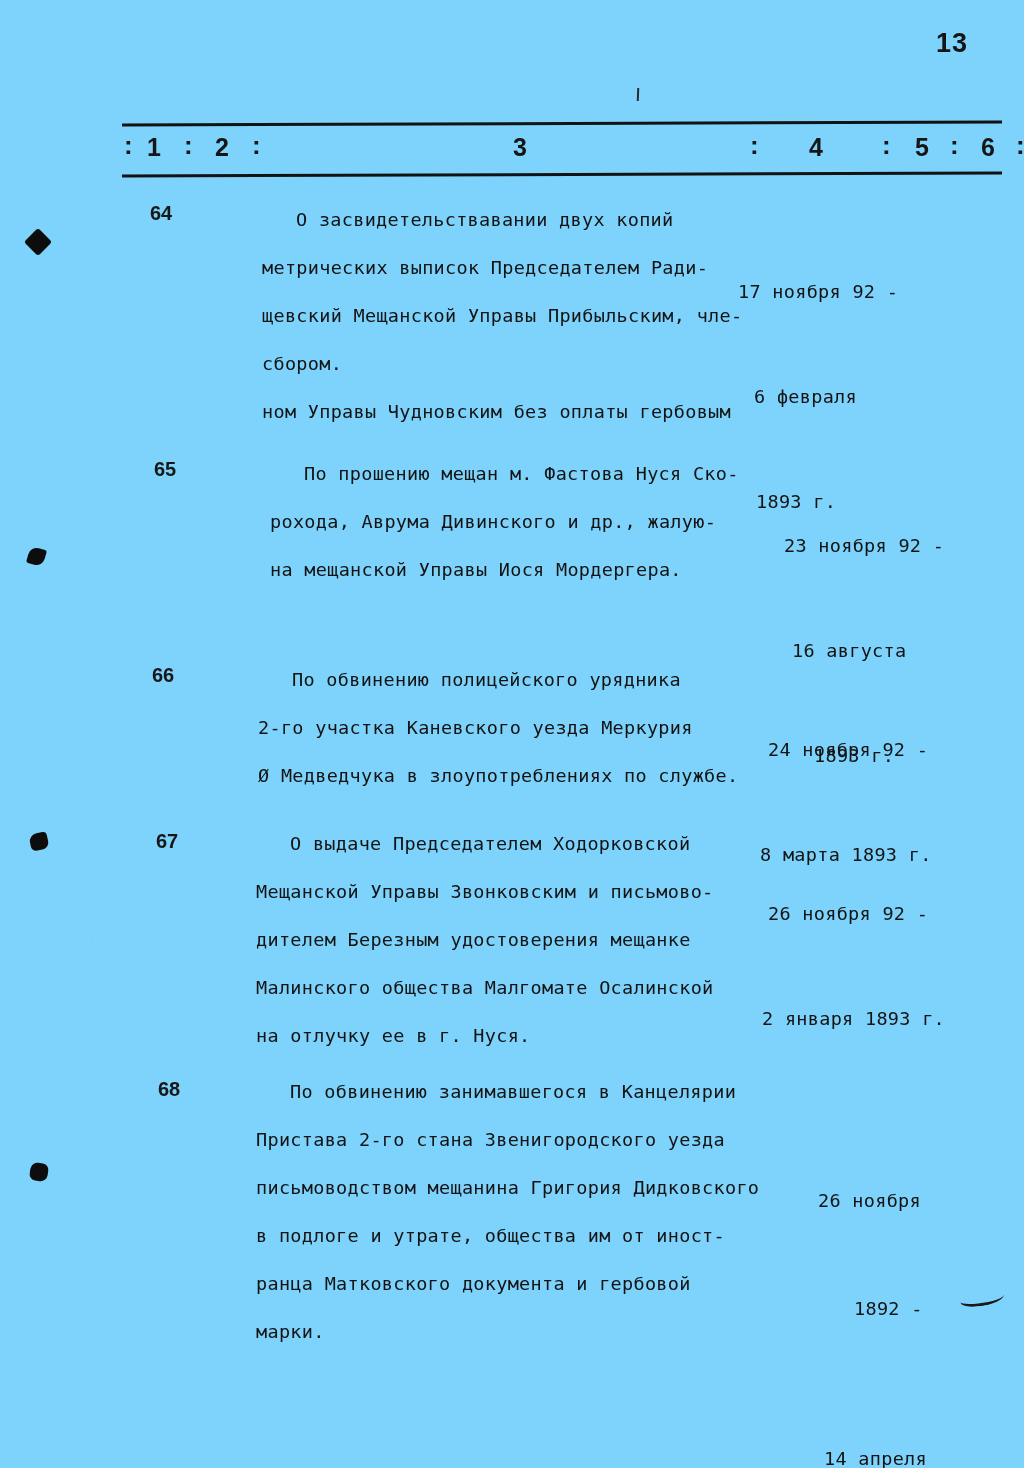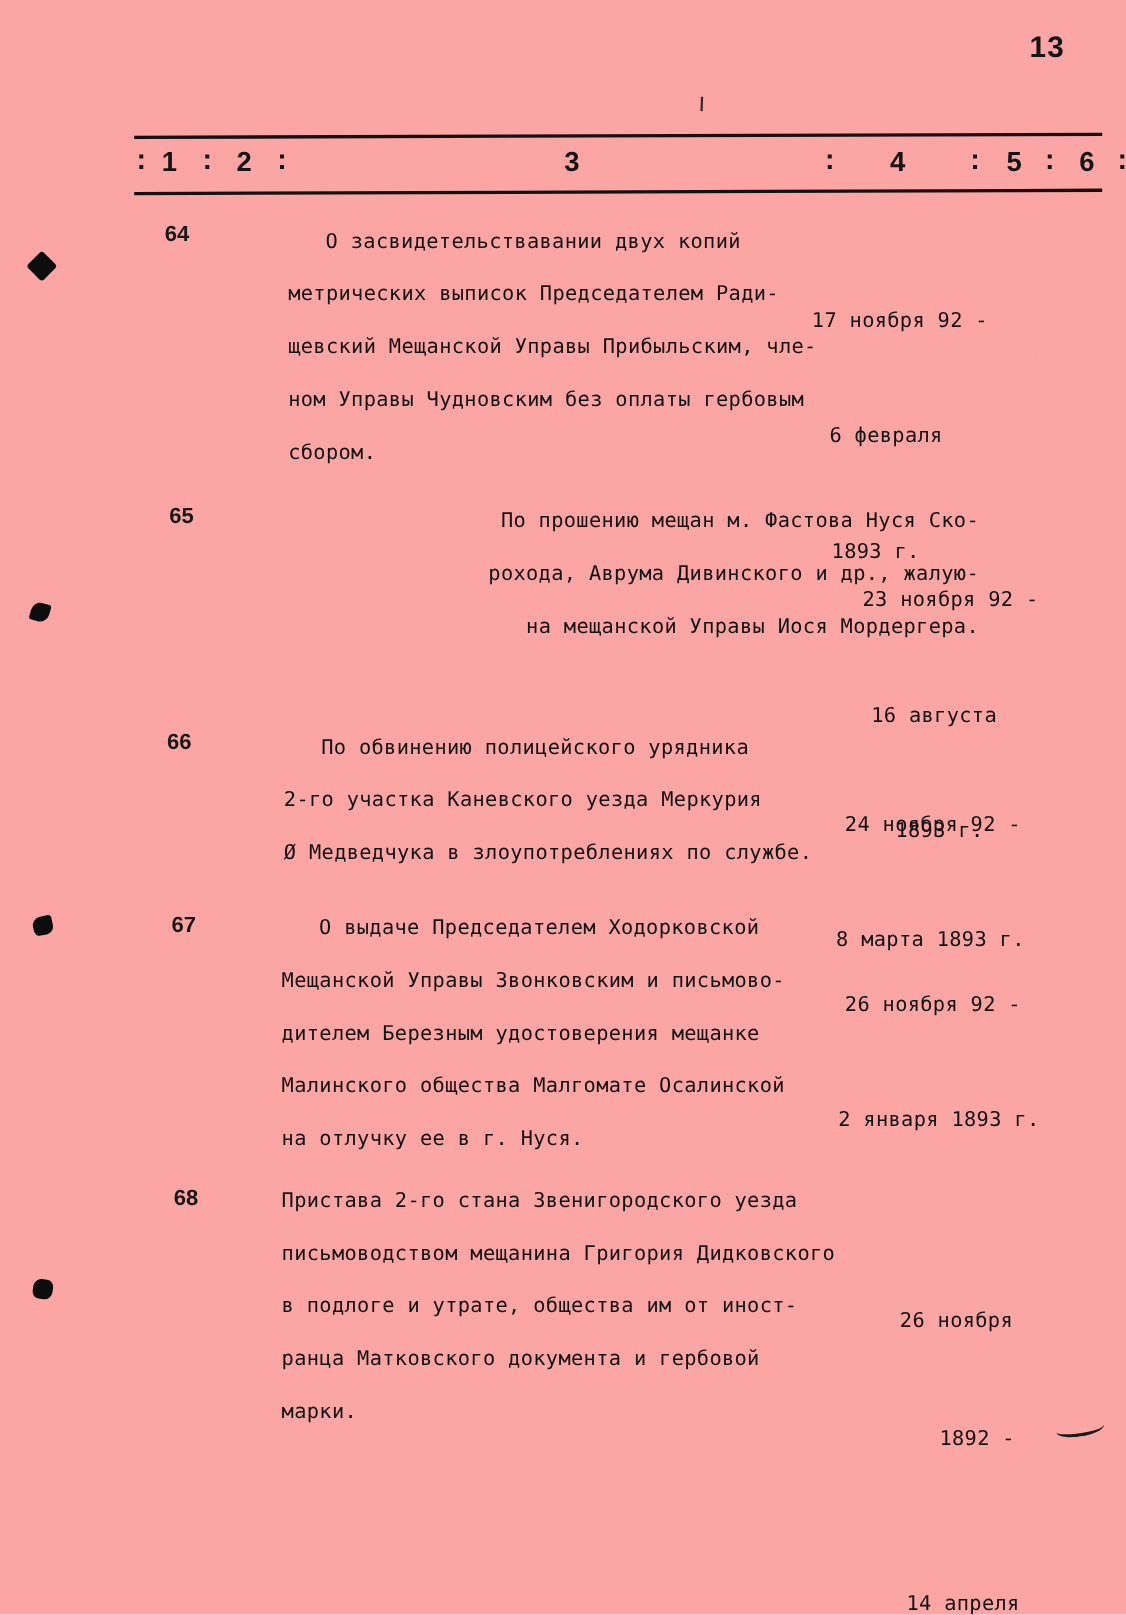--- a/index.html
+++ b/index.html
@@ -10,21 +10,21 @@
   }
   body {
     font-family: "DejaVu Sans Mono", "Liberation Mono", monospace;
     color: #111111;
   }
   #page {
     position: relative;
     width: 1024px;
     height: 1468px;
     margin: 0 auto;
-    background: #fca5a5;
+    background: #7dd3fc;
     overflow: hidden;
   }
 
   
   .paper-tone {
     position: absolute;
     inset: 0;
     background:
       radial-gradient(circle at 18% 12%, rgba(0,0,0,0.018) 0 1px, transparent 1.5px),
       radial-gradient(circle at 62% 31%, rgba(0,0,0,0.015) 0 1px, transparent 1.5px),
@@ -200,33 +200,33 @@
   <div class="hole-mark d3"></div>
   <div class="hole-mark d4"></div>
   <div class="pen-squiggle"></div>
 
   <div class="entry" style="top:196px;">
     <div class="entry-number" style="top:6px;">64</div>
     <div class="entry-body">
       <div class="line indent">О засвидетельствавании двух копий</div>
       <div class="line">метрических выписок Председателем Ради-</div>
       <div class="line">щевский Мещанской Управы Прибыльским, чле-</div>
+      <div class="line">сбором.</div>
       <div class="line">ном Управы Чудновским без оплаты гербовым</div>
-      <div class="line">сбором.</div>
     </div>
     <div class="entry-dates" style="left:730px;top:6px;width:250px;">
       <div class="dline l" style="padding-left:8px;">17 ноября 92 -</div>
       <div class="dline l" style="padding-left:24px;">6 февраля</div>
       <div class="dline l" style="padding-left:26px;">1893 г.</div>
     </div>
   </div>
 
   <div class="entry" style="top:450px;">
     <div class="entry-number" style="top:8px;left:136px;">65</div>
-    <div class="entry-body" style="left:270px;text-align:right;">
+    <div class="entry-body" style="left:270px;">
       <div class="line indent">По прошению мещан м. Фастова Нуся Ско-</div>
       <div class="line">рохода, Аврума Дивинского и др., жалую-</div>
       <div class="line">на мещанской Управы Иося Мордергера.</div>
     </div>
     <div class="entry-dates" style="left:784px;top:6px;width:230px;">
       <div class="dline l">23 ноября 92 -</div>
       <div class="dline l" style="padding-left:8px;">16 августа</div>
       <div class="dline l" style="padding-left:30px;">1893 г.</div>
     </div>
   </div>
@@ -255,20 +255,21 @@
     </div>
     <div class="entry-dates" style="left:762px;top:4px;width:256px;">
       <div class="dline l" style="padding-left:6px;">26 ноября 92 -</div>
       <div class="dline l">2 января 1893 г.</div>
     </div>
   </div>
 
   <div class="entry" style="top:1068px;">
     <div class="entry-number" style="top:10px;left:140px;">68</div>
     <div class="entry-body" style="left:256px;width:660px;">
+      <div class="line indent">По обвинению занимавшегося в Канцелярии</div>
       <div class="line">Пристава 2-го стана Звенигородского уезда</div>
       <div class="line">письмоводством мещанина Григория Дидковского</div>
       <div class="line">в подлоге и утрате, общества им от иност-</div>
       <div class="line">ранца Матковского документа и гербовой</div>
       <div class="line">марки.</div>
     </div>
     <div class="entry-dates" style="left:818px;top:6px;width:190px;line-height:46px;">
       <div class="dline l">26 ноября</div>
       <div class="dline l" style="padding-left:36px;margin-top:-30px;">1892 -</div>
       <div class="dline l" style="padding-left:6px;">14 апреля</div>

